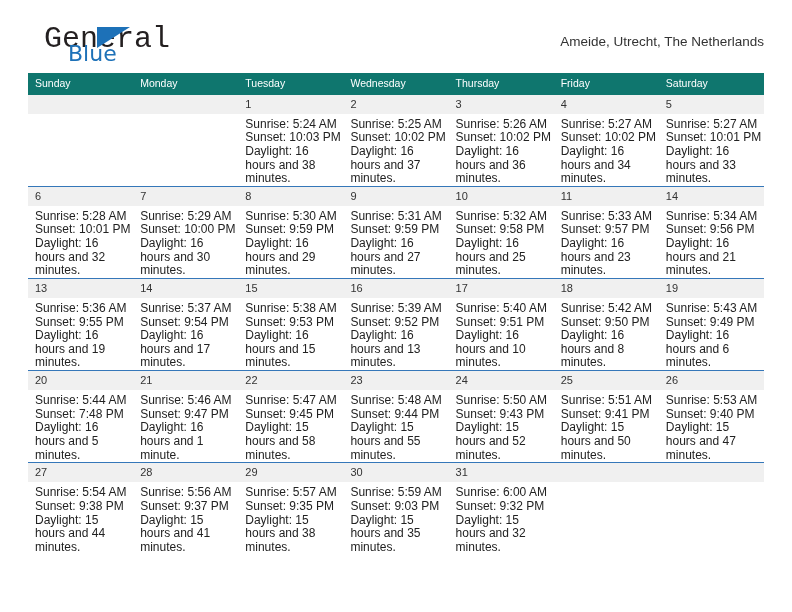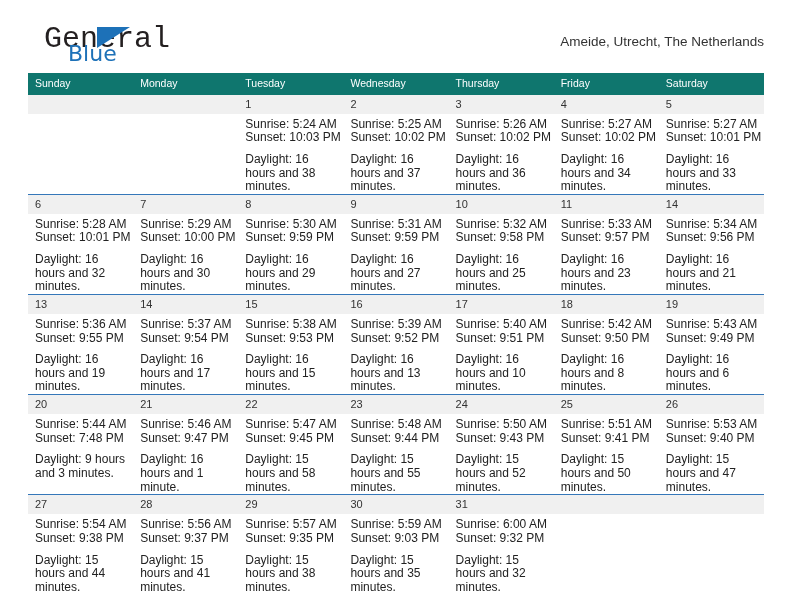--- a/index.html
+++ b/index.html
@@ -129,21 +129,20 @@
     padding: 4px 8px 0 7px;
     font-size: 12px;
     line-height: 13.6px;
     color: #222222;
   }
   .cell-body div {
     white-space: nowrap;
   }
   .cell-body .wrapline {
     white-space: normal;
-    margin-top: 8px;
   }
   td.blank .daynum {
     background: #f0f0f0;
   }
 </style>
 </head>
 <body>
 
 <div class="page">
 
@@ -337,21 +336,21 @@
               <div class="wrapline">Daylight: 16 hours and 6 minutes.</div>
             </div>
           </td>
         </tr>
         <tr class="week">
           <td class="">
             <div class="daynum">20</div>
             <div class="cell-body">
               <div>Sunrise: 5:44 AM</div>
               <div>Sunset: 7:48 PM</div>
-              <div class="wrapline">Daylight: 9 hours and 3 minutes.</div>
+              <div class="wrapline">Daylight: 16 hours and 5 minutes.</div>
             </div>
           </td>
           <td class="">
             <div class="daynum">21</div>
             <div class="cell-body">
               <div>Sunrise: 5:46 AM</div>
               <div>Sunset: 9:47 PM</div>
               <div class="wrapline">Daylight: 16 hours and 1 minute.</div>
             </div>
           </td>

